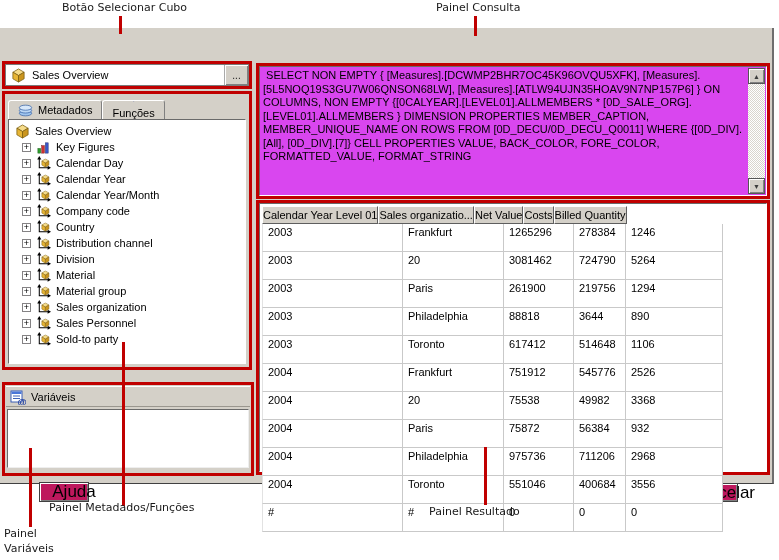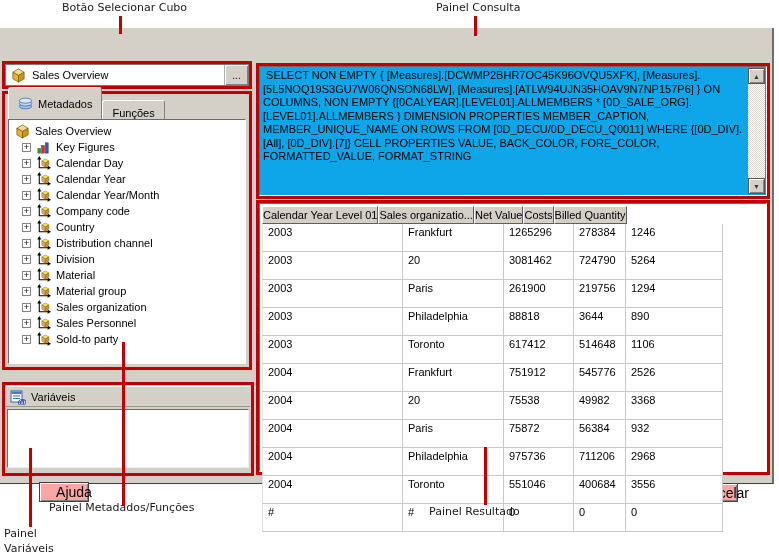--- a/index.html
+++ b/index.html
@@ -28,39 +28,39 @@
                 font-size:10px; display:flex; align-items:flex-end;
                 justify-content:center; padding-bottom:4px; color:#222; }
 
   
   .tabs { position:absolute; left:3px; top:2px; height:23px; display:flex;
           align-items:flex-end; }
   .tab { display:flex; align-items:center; gap:5px; padding:0 9px;
          background:#d4d0c8; border:1px solid #808080; border-bottom:none;
          border-top-color:#fff; border-left-color:#fff;
          border-radius:3px 3px 0 0; font-size:11px; }
-  .tab.active { height:32px; position:relative; z-index:2; }
+  .tab.active { height:19px; position:relative; z-index:2; }
   .tab.inactive { height:19px;flex-direction:column; }
   .tree { position:absolute; left:3px; right:3px; top:25px; bottom:3px;
           background:#fff; border:1px solid; border-color:#6a6a6a #fff #fff #6a6a6a;
           padding-top:3px; font-size:11px; overflow:hidden; }
   .tree-row { display:flex; align-items:center; height:16px; padding-left:13px; }
   .tree-row.root { padding-left:6px; }
   .expander { width:9px; height:9px; border:1px solid #848284; background:#fff;
               font-size:9px; line-height:7px; text-align:center; margin-right:5px;
               flex:none; color:#000; }
   .ticon { width:15px; height:15px; margin-right:5px; flex:none; position:relative; }
   .ticon svg { display:none; width:15px; height:15px; }
   .ticon.cube-icon svg.svg-cube,
   .ticon.key-figures-icon svg.svg-keyfig,
   .ticon.dimension-icon svg.svg-dim { display:block; }
   .tlabel { white-space:nowrap; }
 
   
-  .query-area { position:absolute; inset:0; background:#0ea5e9;
+  .query-area { position:absolute; inset:0; background:#d946ef;
                 border:1px solid; border-color:#6a6a6a #fff #fff #6a6a6a; }
   .query-text { position:absolute; left:3px; top:2px; right:24px; bottom:2px;
                 font-size:11px; line-height:13.5px; white-space:pre-wrap;
                 color:#000; overflow:hidden; }
   .vscroll { position:absolute; top:1px; right:1px; bottom:1px; width:17px;
              display:flex; flex-direction:column; }
   .sbtn { height:16px; flex:none; background:#d4d0c8; border:1px solid #565656;
           box-shadow:inset 1px 1px 0 #fff, inset -1px -1px 0 #808080;
           font-size:7px; display:flex; align-items:center; justify-content:center;
           color:#3c3c3c; }
@@ -86,23 +86,23 @@
   
   .vars-header { position:absolute; left:1px; right:1px; top:1px; height:21px;
                  background:#d4d0c8; border-top:1px solid #fff;
                  border-bottom:1px solid #9a968e; display:flex; align-items:center;
                  gap:5px; padding-left:4px; font-size:11px; }
   .vars-list { position:absolute; left:2px; right:2px; top:24px; bottom:5px;
                background:#fff; border:1px solid; border-color:#6a6a6a #eee #eee #6a6a6a;
                box-shadow:1px 1px 0 #fff inset; }
 
   
-  .btn { position:absolute; background:#fca5a5; border:1px solid #404040;
+  .btn { position:absolute; background:#be185d; border:1px solid #404040;
          box-shadow:inset 1px 1px 0 #fff, inset -1px -1px 0 #808080;
-         font-size:14px; display:flex; align-items:center; justify-content:center;
+         font-size:17px; display:flex; align-items:center; justify-content:center;
          color:#000;padding-left:20px; }
   #btn-help   { left:39px;  top:454px; width:50px; height:20px; }
   #btn-ok     { left:616px; top:455px; width:54px; height:19px; }
   #btn-cancel { left:684px; top:455px; width:54px; height:19px; }
 
   
   #box-cube   { left:2px;   top:33px;  width:250px; height:28px; }
   #box-meta   { left:2px;   top:63px;  width:250px; height:279px; }
   #box-query  { left:256px; top:35px;  width:514px; height:136px; }
   #box-result { left:256px; top:172px; width:514px; height:275px; }

